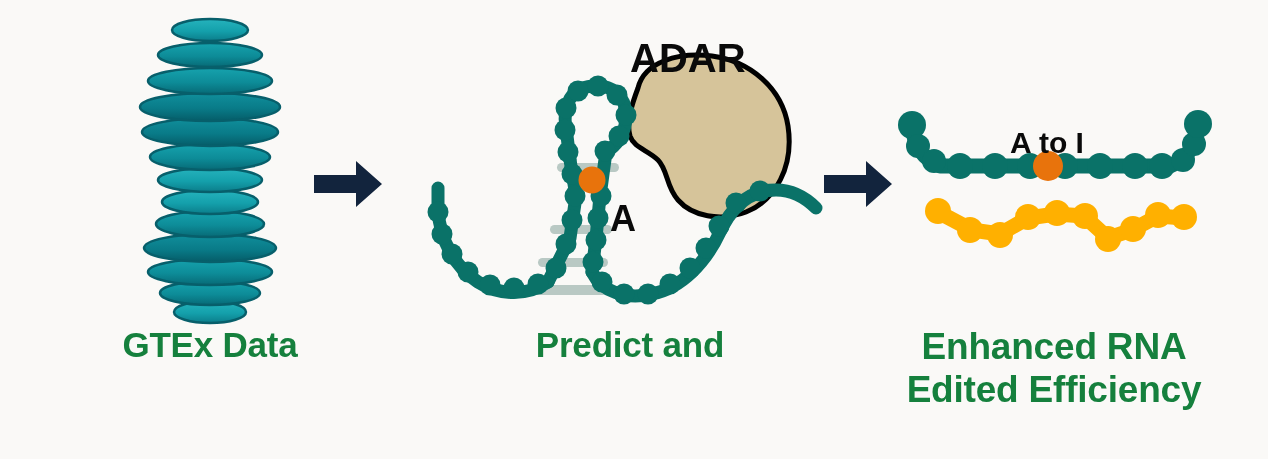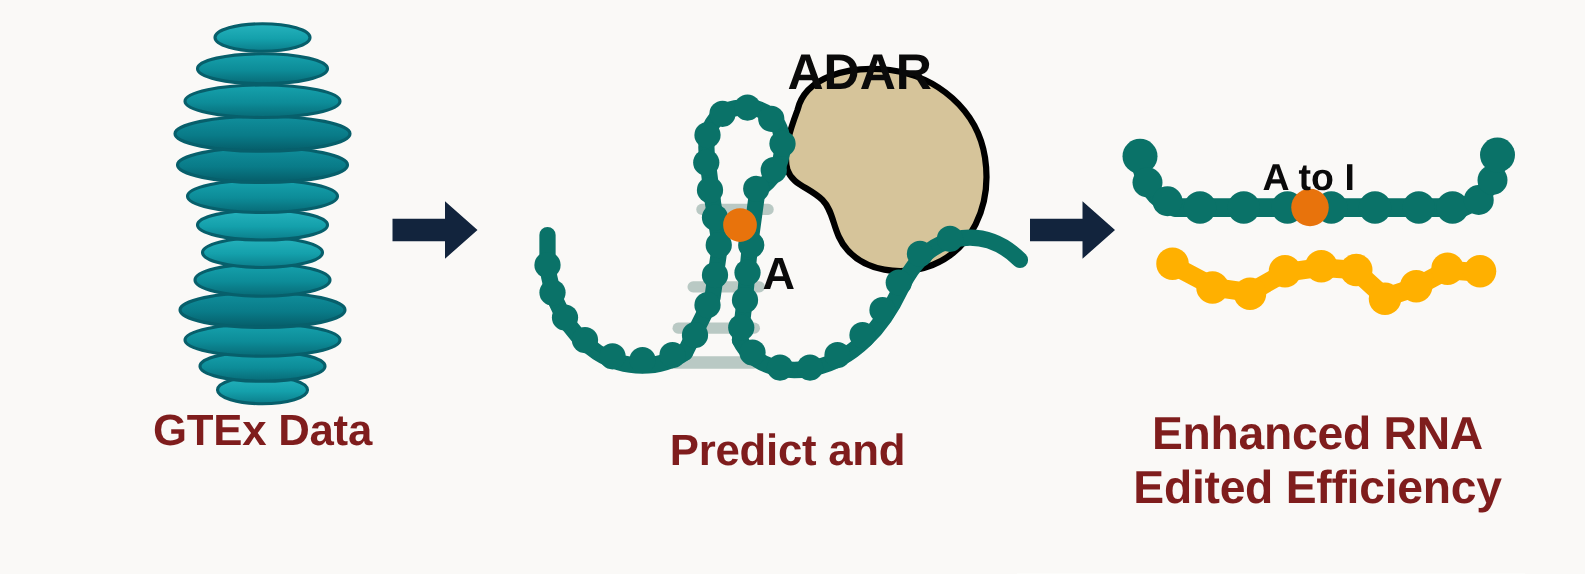--- a/index.html
+++ b/index.html
@@ -42,27 +42,27 @@
   .caption {
     position: absolute;
     left: 0;
     width: 100%;
     top: 325px;
     text-align: center;
     font-family: "Liberation Sans", sans-serif;
     font-weight: bold;
     font-size: 34px;
     line-height: 1.17;
-    color: #7f1d1d;
+    color: #15803d;
     letter-spacing: -0.2px;
   }
   .caption .line { display: block; white-space: nowrap; }
 
   #panel-gtex .caption { font-size: 35px; }
-  #panel-predict .caption { font-size: 35px; margin-top: 16px; }
+  #panel-predict .caption { font-size: 35px; }
   #panel-enhanced .caption { font-size: 37px; }
 
   
   .arrow {
     position: absolute;
     width: 72px;
     height: 52px;
   }
   #arrow-1 { left: 312px; top: 158px; }
   #arrow-2 { left: 822px; top: 158px; }

